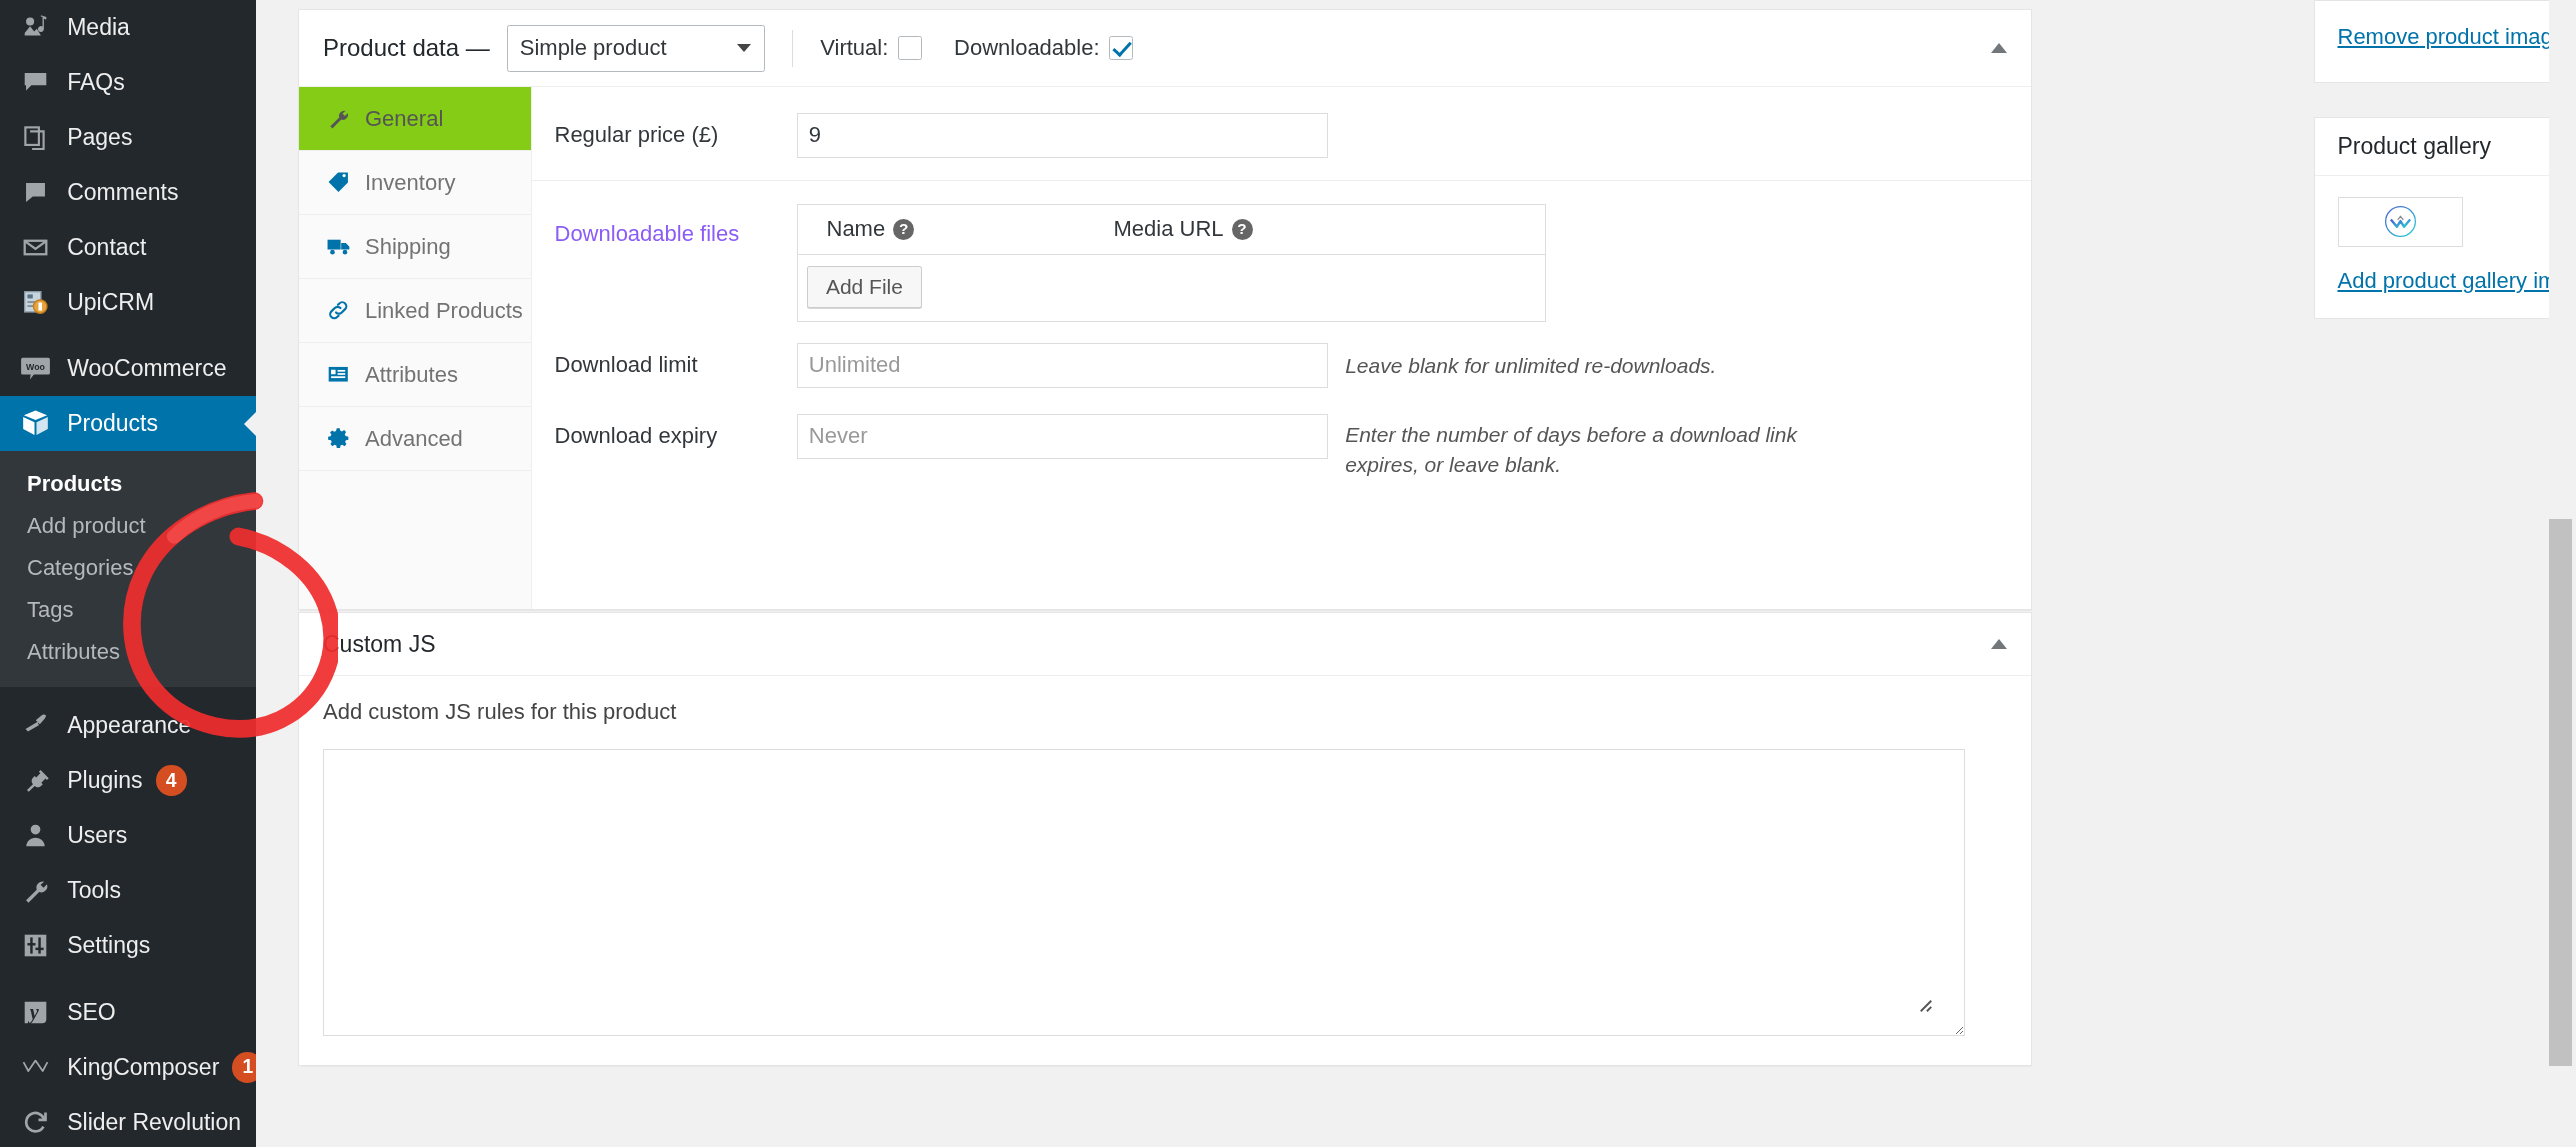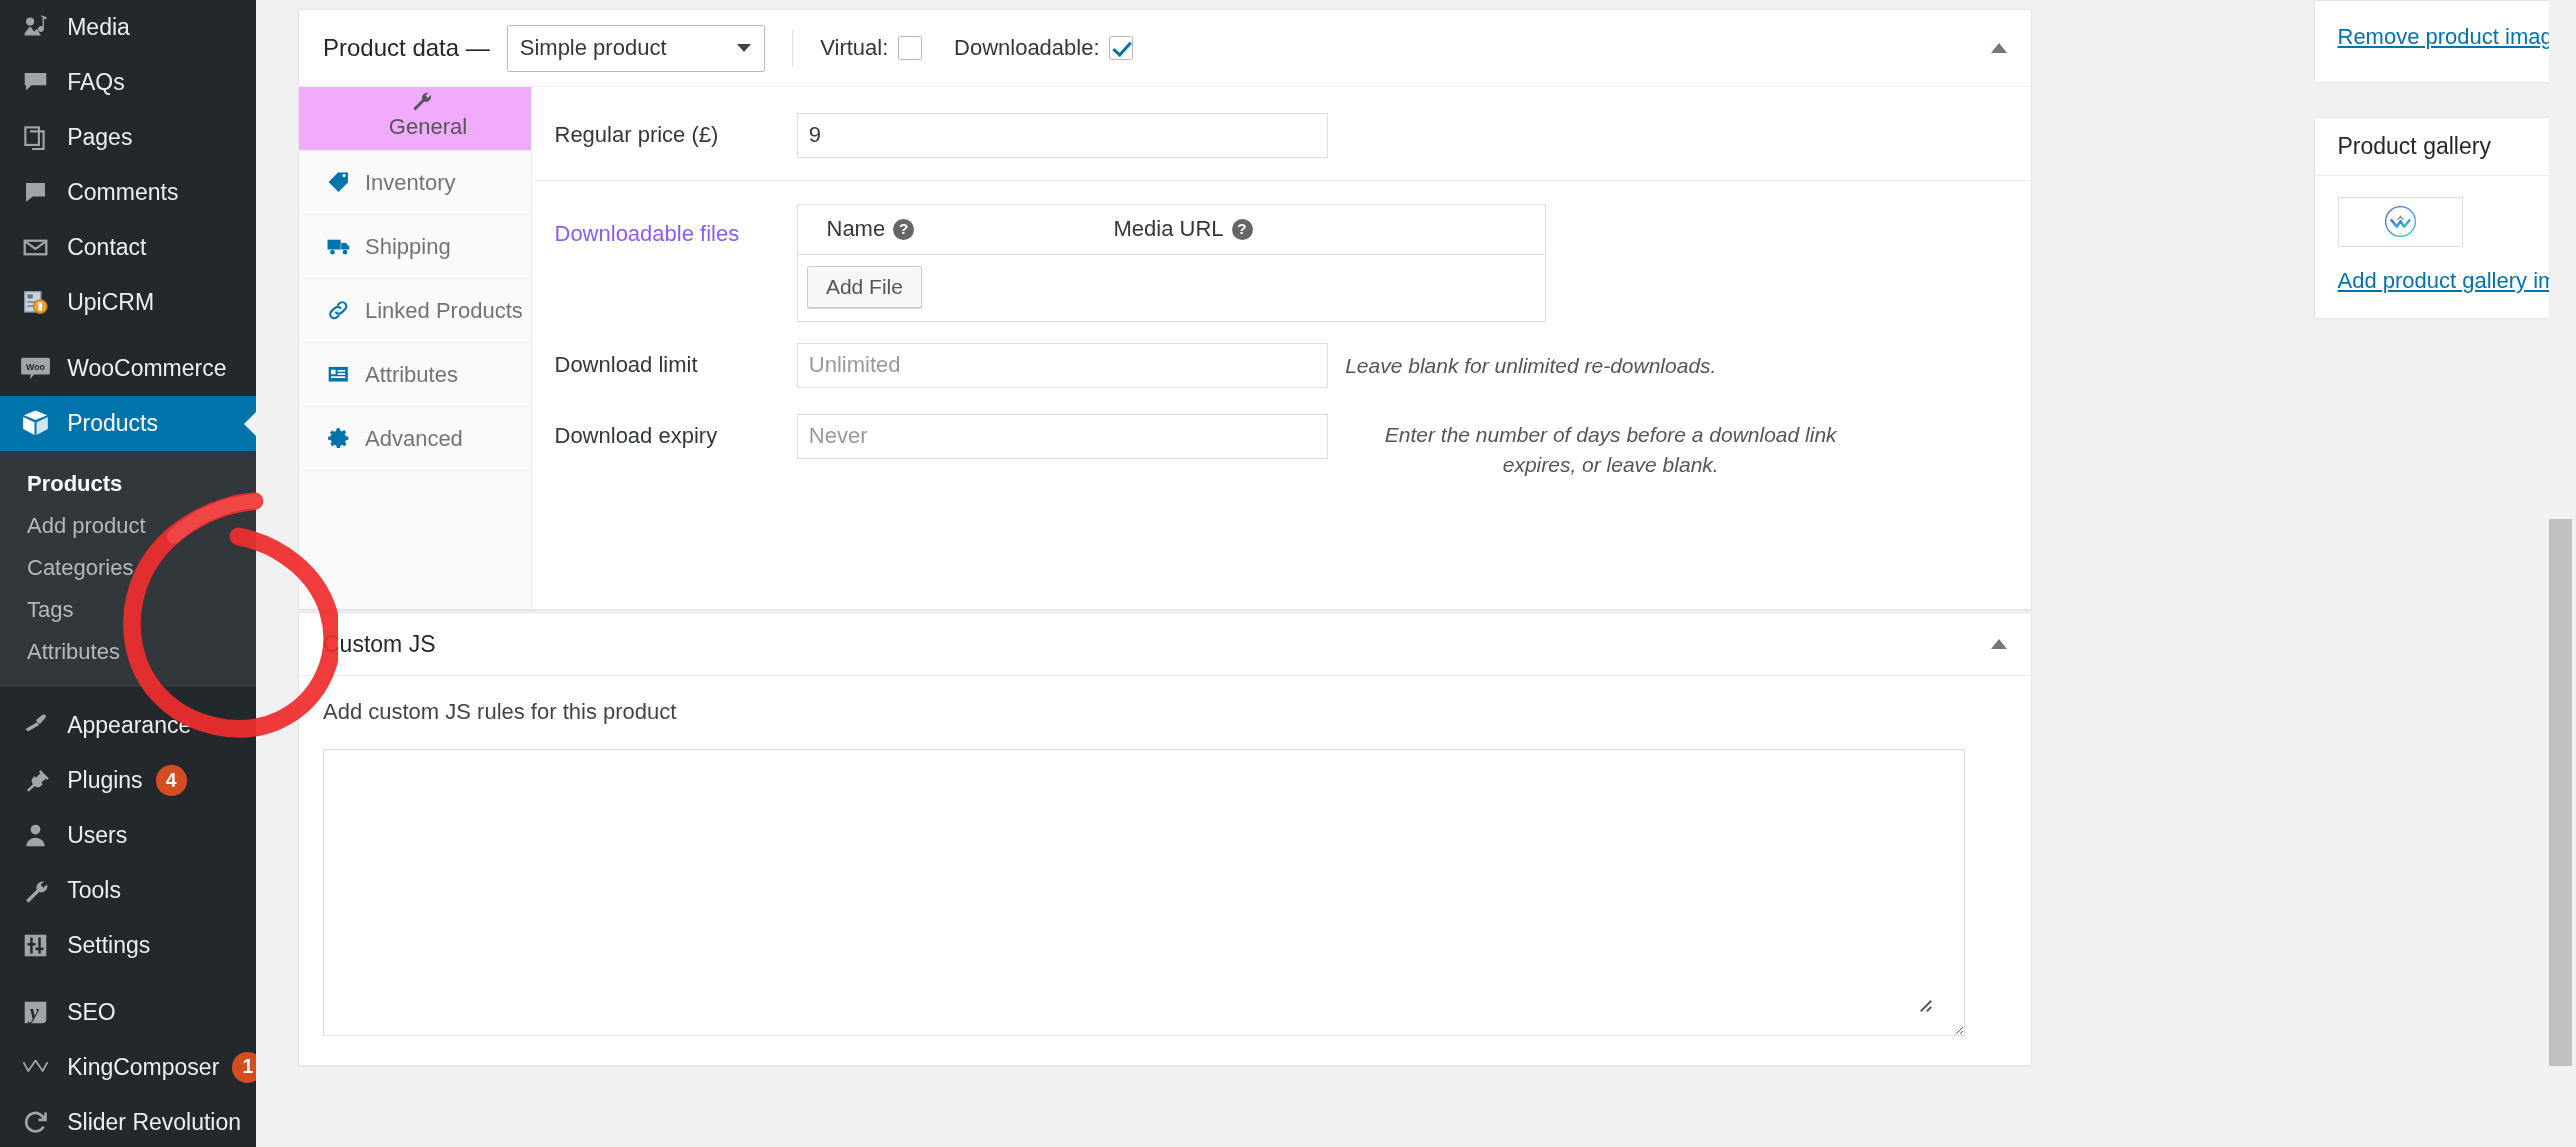--- a/index.html
+++ b/index.html
@@ -163,21 +163,21 @@
     border-bottom: 0.8px solid #eee;
     font-size: 22px;
     color: #737373;
   }
   .pd-tab .tab-icon {
     width: 27px; height: 27px;
     margin-right: 13px;
     display: flex; align-items: center; justify-content: center;
     flex: none;
   }
-  .pd-tab.active { background: #f0abfc; color: #555; flex-direction: column; }
+  .pd-tab.active { background: #84cc16; color: #555; }
   .pd-tab.active .tab-icon svg { fill: #555; }
   .pd-tabs-filler { height: 138px; background:#fafafa; }
 
   .pd-panel { flex: 1; padding: 0; }
   .pricing-group { border-bottom: 0.8px solid #eee; padding: 17.7px 0 14.5px 0; }
   .form-row { display: flex; align-items: center; padding: 8px 0 8px 22.5px; }
   .form-row .flabel {
     width: 242px; flex: none;
     font-size: 22px; color: #32373c;
   }
@@ -637,21 +637,21 @@
 
             <div class="form-row" style="padding-top:21px;">
               <label class="flabel">Download limit</label>
               <input class="ftext" type="text" placeholder="Unlimited" style="">
               <span class="fdesc">Leave blank for unlimited re-downloads.</span>
             </div>
 
             <div class="form-row" style="padding-top:17.7px; align-items:flex-start;">
               <label class="flabel" style="padding-top:9.7px;">Download expiry</label>
               <input class="ftext" type="text" placeholder="Never" style="">
-              <span class="fdesc" style="padding-top:6.4px;text-align:center;">Enter the number of days before a download link expires, or leave blank.</span>
+              <span class="fdesc" style="padding-top:6.4px;">Enter the number of days before a download link expires, or leave blank.</span>
             </div>
           </div>
 
         </div>
       </div>
     </section>
 
     <section id="custom-js-panel" class="postbox">
       <header class="cjs-header">
         <span class="cjs-title">Custom JS</span>

